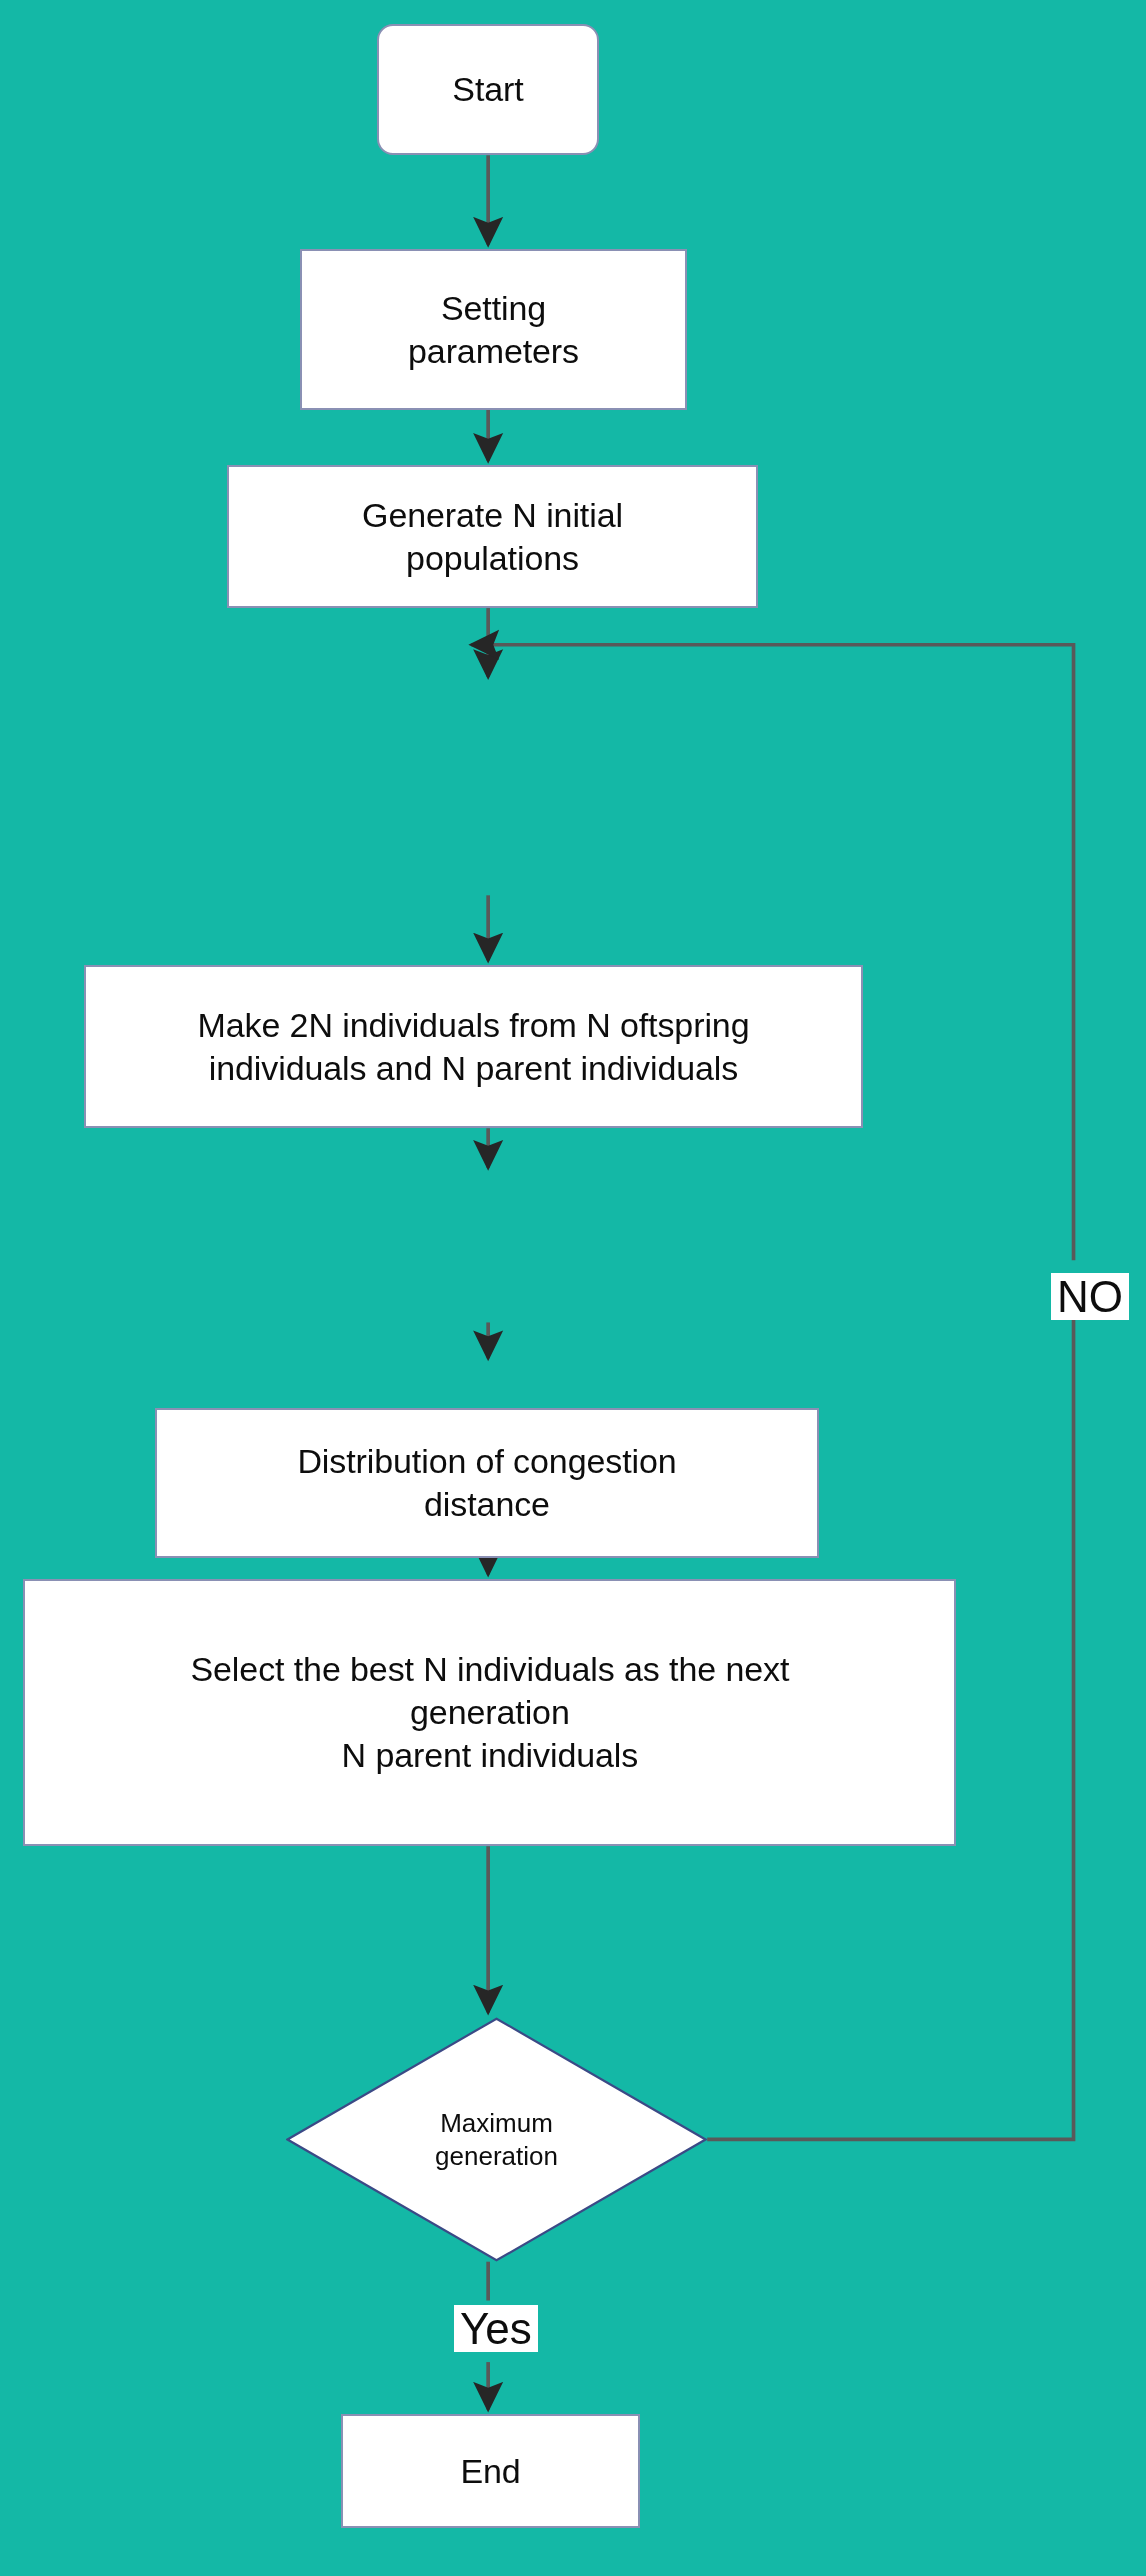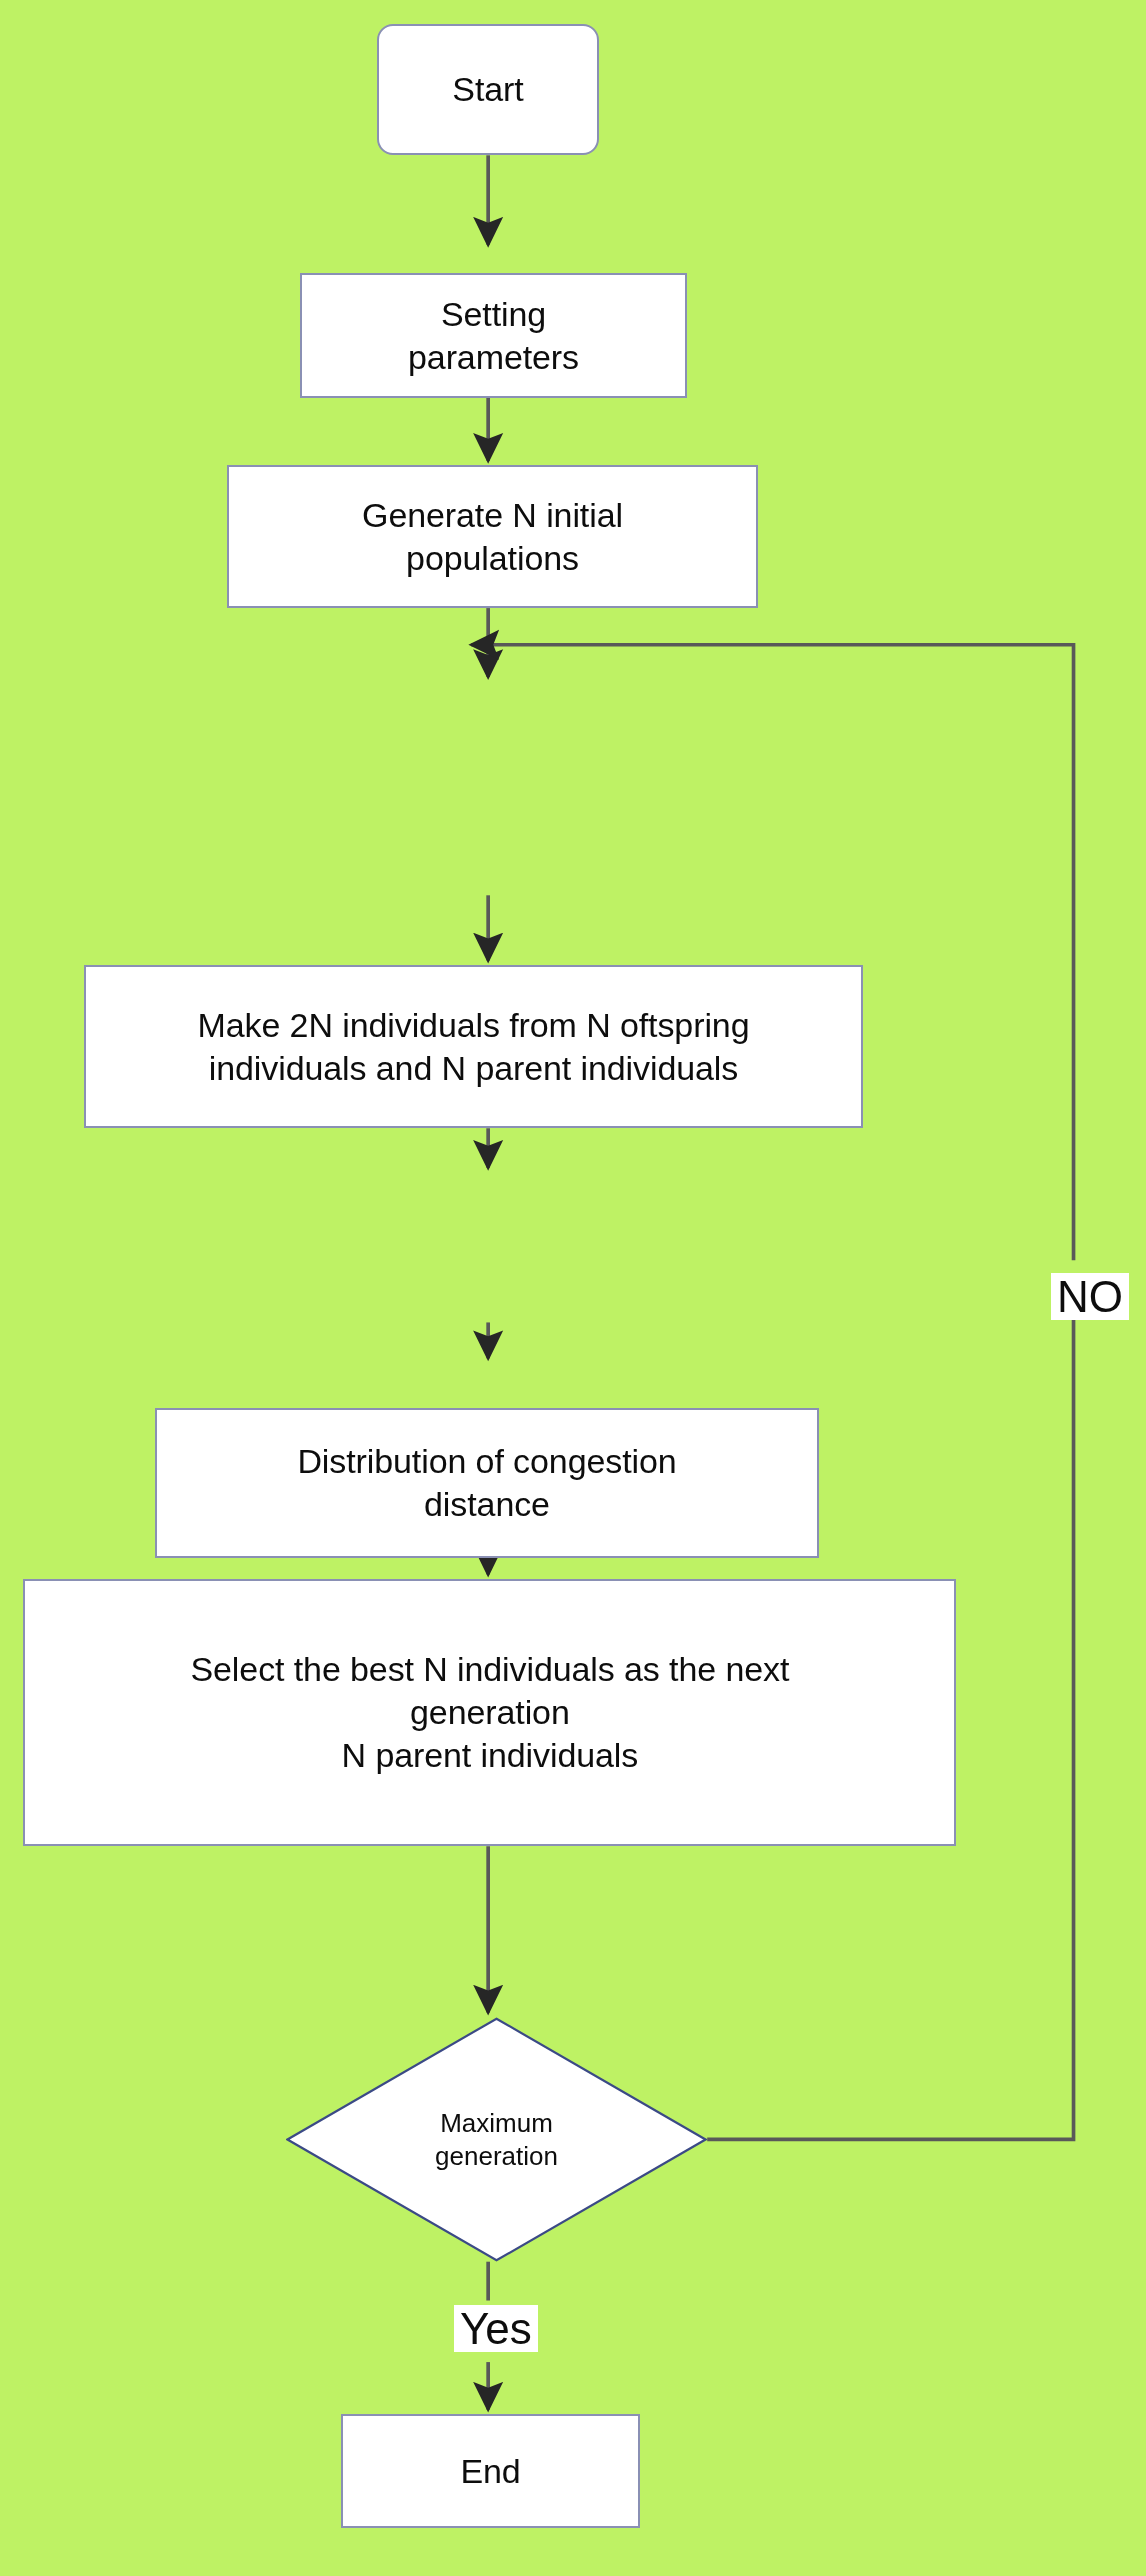--- a/index.html
+++ b/index.html
@@ -7,21 +7,21 @@
     padding: 0;
     background: #ffffff;
   }
   body {
     font-family: "Liberation Sans", sans-serif;
   }
   #canvas {
     position: relative;
     width: 1147px;
     height: 2576px;
-    background: #bef264;
+    background: #14b8a6;
     overflow: hidden;
   }
   .node {
     position: absolute;
     box-sizing: border-box;
     border: 2.2px solid #8a90b4;
     background: #ffffff;
     display: flex;
     align-items: center;
     justify-content: center;
@@ -113,21 +113,21 @@
 
       <path d="M 965 2920 L 1465 2920 L 1465 1800"></path>
       <path d="M 1465 1720 L 1465 880 L 643 880" marker-end="url(#arrowhead-left)"></path>
     </g>
   </svg>
 
   <div class="node terminator" style="left:377px; top:24px; width:222px; height:131px;">
     <span>Start</span>
   </div>
 
-  <div class="node" style="left:300px; top:249px; width:387px; height:125px;margin-top:24px;">
+  <div class="node" style="left:300px; top:249px; width:387px; height:161px;">
     <span>Setting
 parameters</span>
   </div>
 
   <div class="node" style="left:227px; top:465px; width:531px; height:143px;">
     <span>Generate N initial
 populations</span>
   </div>
 
 

